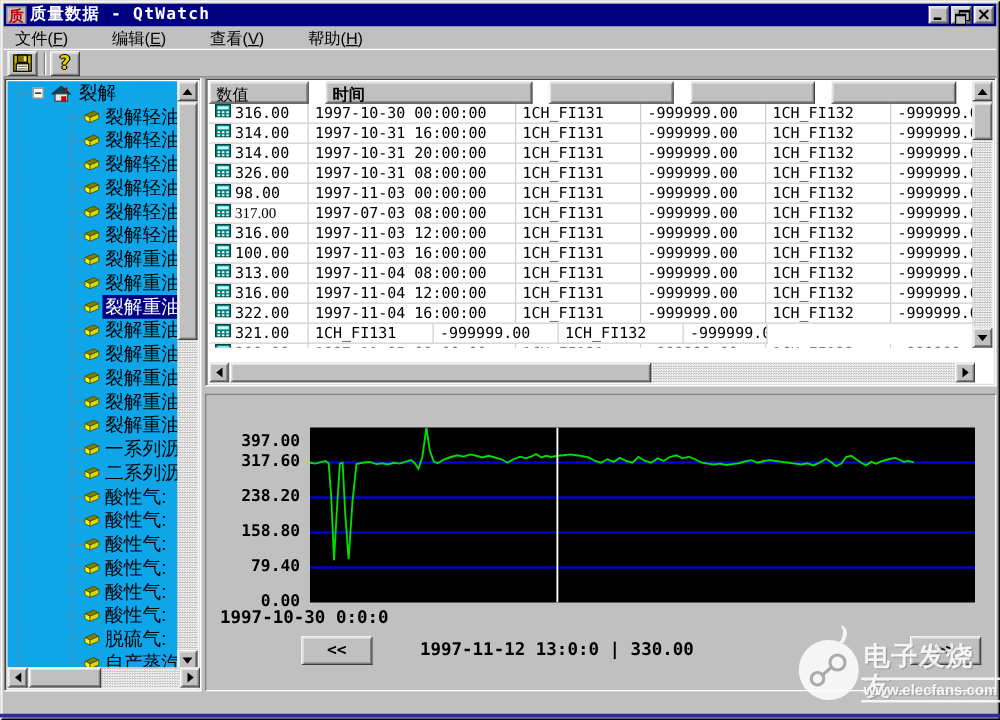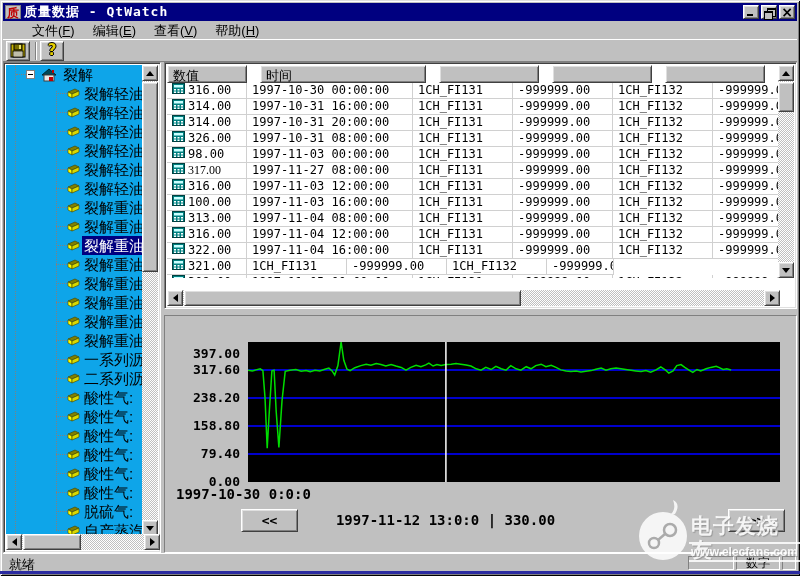--- a/index.html
+++ b/index.html
@@ -21,21 +21,21 @@
   .wbtn { width:16px; height:14px; background:#c0c0c0; position:relative;
     border:1px solid; border-color:#fff #404040 #404040 #fff;
     box-shadow: inset 1px 1px 0 #dfdfdf, inset -1px -1px 0 #808080; }
   .wbtn.min::after { content:""; position:absolute; left:3px; bottom:2px; width:6px; height:2px; background:#000; }
   .wbtn.restore::before { content:""; position:absolute; left:5px; top:2px; width:7px; height:6px; border:1px solid #000; border-top-width:2px; background:#c0c0c0; }
   .wbtn.restore::after { content:""; position:absolute; left:2px; top:5px; width:7px; height:6px; border:1px solid #000; border-top-width:2px; background:#c0c0c0; }
   .wbtn.close::after { content:"×"; position:absolute; left:0; right:0; top:-2px; text-align:center; font:bold 14px/16px "DejaVu Sans",sans-serif; color:#000; }
 
   
   .menubar { position:absolute; left:3px; top:22px; width:794px; height:17px;
-    display:flex; align-items:center; padding-left:20px; font-size:13px; }
+    display:flex; align-items:center; padding-left:0; font-size:13px;gap:17px; }
   .menu-item { padding:0 9px; color:#000; }
   .menu-item u { text-underline-offset:1px; }
 
   
   .toolbar { position:absolute; left:3px; top:39px; width:794px; height:23px;
     border-top:1px solid #fff; border-bottom:1px solid #808080;
     display:flex; align-items:center; padding-left:3px; }
   .tbtn { width:24px; height:20px; background:#c0c0c0; display:flex; align-items:center; justify-content:center;
     border:1px solid; border-color:#fff #404040 #404040 #fff;
     box-shadow: inset 1px 1px 0 #dfdfdf, inset -1px -1px 0 #808080; margin-right:2px; }
@@ -466,21 +466,21 @@
       <div class="sb-btn" style="right:0; top:0; left:auto;">
           <span class="ar-right"></span>
         </div>
     </div>
   </div>
 
   <div class="table-panel inset2">
     <div class="tbl-inner">
       <div class="tbl-header" id="tbl-header">
           <div class="th" style="width: 80px; flex: 0 0 auto;">数值</div>
-          <div class="th" style="width: 166px; flex: 0 0 auto;">时间</div>
+          <div class="th" style="width: 166px; flex: 0 0 auto; font-weight: bold;">时间</div>
           <div class="th" style="width: 100px; flex: 0 0 auto;"></div>
           <div class="th" style="width: 100px; flex: 0 0 auto;"></div>
           <div class="th" style="width: 100px; flex: 0 0 auto;"></div>
           <div class="th" style="width: 67px; flex: 0 0 auto;"></div>
         </div>
       <div class="tbl-body" id="tbl-body">
           <div class="tr">
             <div class="td" style="width: 80px; flex: 0 0 auto;"><span><svg class="calc-icon" width="13" height="11" viewBox="0 0 13 11">
                   <rect x="0.5" y="0.5" width="12" height="10" fill="#008080" stroke="#004040"></rect>
                   <rect x="2" y="2" width="9" height="2.5" fill="#c8ffff"></rect>
@@ -569,21 +569,21 @@
             <div class="td" style="width: 80px; flex: 0 0 auto; font-family: Liberation Serif, serif;"><span><svg class="calc-icon" width="13" height="11" viewBox="0 0 13 11">
                   <rect x="0.5" y="0.5" width="12" height="10" fill="#008080" stroke="#004040"></rect>
                   <rect x="2" y="2" width="9" height="2.5" fill="#c8ffff"></rect>
                   <rect x="2" y="6" width="2" height="1.5" fill="#fff"></rect>
                   <rect x="5.5" y="6" width="2" height="1.5" fill="#fff"></rect>
                   <rect x="9" y="6" width="2" height="1.5" fill="#fff"></rect>
                   <rect x="2" y="8.5" width="2" height="1.5" fill="#fff"></rect>
                   <rect x="5.5" y="8.5" width="2" height="1.5" fill="#fff"></rect>
                   <rect x="9" y="8.5" width="2" height="1.5" fill="#fff"></rect>
                 </svg></span>317.00</div>
-            <div class="td" style="width: 166px; flex: 0 0 auto;">1997-11-27 08:00:00</div>
+            <div class="td" style="width: 166px; flex: 0 0 auto;">1997-07-03 08:00:00</div>
             <div class="td" style="width: 100px; flex: 0 0 auto;">1CH_FI131</div>
             <div class="td" style="width: 100px; flex: 0 0 auto;">-999999.00</div>
             <div class="td" style="width: 100px; flex: 0 0 auto;">1CH_FI132</div>
             <div class="td" style="width: 67px; flex: 0 0 auto;">-999999.00</div>
           </div>
           <div class="tr">
             <div class="td" style="width: 80px; flex: 0 0 auto;"><span><svg class="calc-icon" width="13" height="11" viewBox="0 0 13 11">
                   <rect x="0.5" y="0.5" width="12" height="10" fill="#008080" stroke="#004040"></rect>
                   <rect x="2" y="2" width="9" height="2.5" fill="#c8ffff"></rect>
                   <rect x="2" y="6" width="2" height="1.5" fill="#fff"></rect>
@@ -744,26 +744,20 @@
           <polyline points="0.0,28.2 4.3,28.9 8.0,27.9 12.2,26.8 14.9,28.6 17.0,55.4 19.2,106.1 21.3,69.5 23.9,28.9 26.1,28.2 28.2,69.5 30.9,105.4 34.0,58.9 37.2,29.3 42.0,28.2 47.9,27.5 53.2,29.3 58.0,28.6 62.2,29.6 67.0,28.2 71.8,28.9 76.1,27.5 80.9,26.1 84.1,28.9 86.7,33.1 89.9,23.6 93.1,0.0 95.8,18.3 99.0,27.2 102.1,28.6 106.9,25.7 112.8,23.6 118.1,22.2 122.9,23.3 128.2,21.5 133.0,22.6 137.8,24.0 143.1,22.6 147.9,24.0 153.2,25.4 158.0,28.2 162.8,25.4 168.1,23.3 172.9,24.7 177.7,22.9 180.9,21.2 185.1,24.0 188.9,22.6 193.1,23.6 197.9,22.6 203.2,22.2 208.0,21.5 212.8,22.2 218.1,22.9 222.9,24.0 228.2,26.8 233.0,28.2 237.8,25.4 243.1,27.5 247.9,24.3 253.2,26.8 258.0,28.2 262.8,23.6 268.1,26.8 272.9,28.2 278.2,24.7 283.0,26.8 287.8,23.6 293.1,22.2 297.9,24.7 303.2,23.3 308.0,25.4 312.8,27.9 318.1,28.9 322.9,29.6 328.2,28.9 333.0,30.0 337.8,29.3 343.1,28.6 347.9,27.2 353.2,26.1 358.0,28.2 362.8,26.8 368.1,26.1 372.9,26.8 377.7,27.5 383.0,28.2 387.8,28.9 393.1,29.6 397.9,28.6 402.7,30.3 408.0,27.9 412.8,25.0 417.6,28.2 420.8,31.0 425.1,28.9 428.8,23.6 433.0,22.6 436.8,25.4 441.0,28.2 444.8,30.3 449.0,27.5 452.7,28.9 458.1,26.8 462.8,25.4 468.2,24.3 470.8,25.4 475.1,27.5 478.8,26.8 483.1,27.9" fill="none" stroke="#00dd00" stroke-width="1.5"></polyline>
           <line x1="197.904" x2="197.904" y1="0" y2="140" stroke="#ffffff" stroke-width="1.5"></line>
         </svg>
     </div>
     <div class="x-start">1997-10-30 0:0:0</div>
     <div class="nav-btn btn95" style="left:76px;">&lt;&lt;</div>
     <div class="cursor-label">1997-11-12 13:0:0 | 330.00</div>
     <div class="nav-btn btn95" style="left:563px;">&gt;&gt;</div>
   </div>
 
-  <div class="statusbar">
-    <span class="status-ready">就绪</span>
-    <span class="status-pane" style="left:685px; width:46px;"></span>
-    <span class="status-pane" style="left:733px; width:44px;">数字</span>
-    <span class="status-pane" style="left:779px; width:14px;"></span>
-  </div>
   <div class="bottom-strip"></div>
 
   <div class="watermark">
     <svg width="58" height="66" viewBox="0 0 58 66" style="position:absolute; left:0; top:8px;">
       <circle cx="28" cy="36" r="24" fill="#ffffff"></circle>
       <path d="M40 14 Q46 4 38 0 Q42 10 34 16 Z" fill="#ffffff"></path>
       <circle cx="19" cy="43" r="5" fill="none" stroke="#a8a8a8" stroke-width="2.5"></circle>
       <circle cx="35" cy="30" r="6" fill="none" stroke="#a8a8a8" stroke-width="2.5"></circle>
       <line x1="23" y1="40" x2="30" y2="34" stroke="#a8a8a8" stroke-width="2.5"></line>
     </svg>

